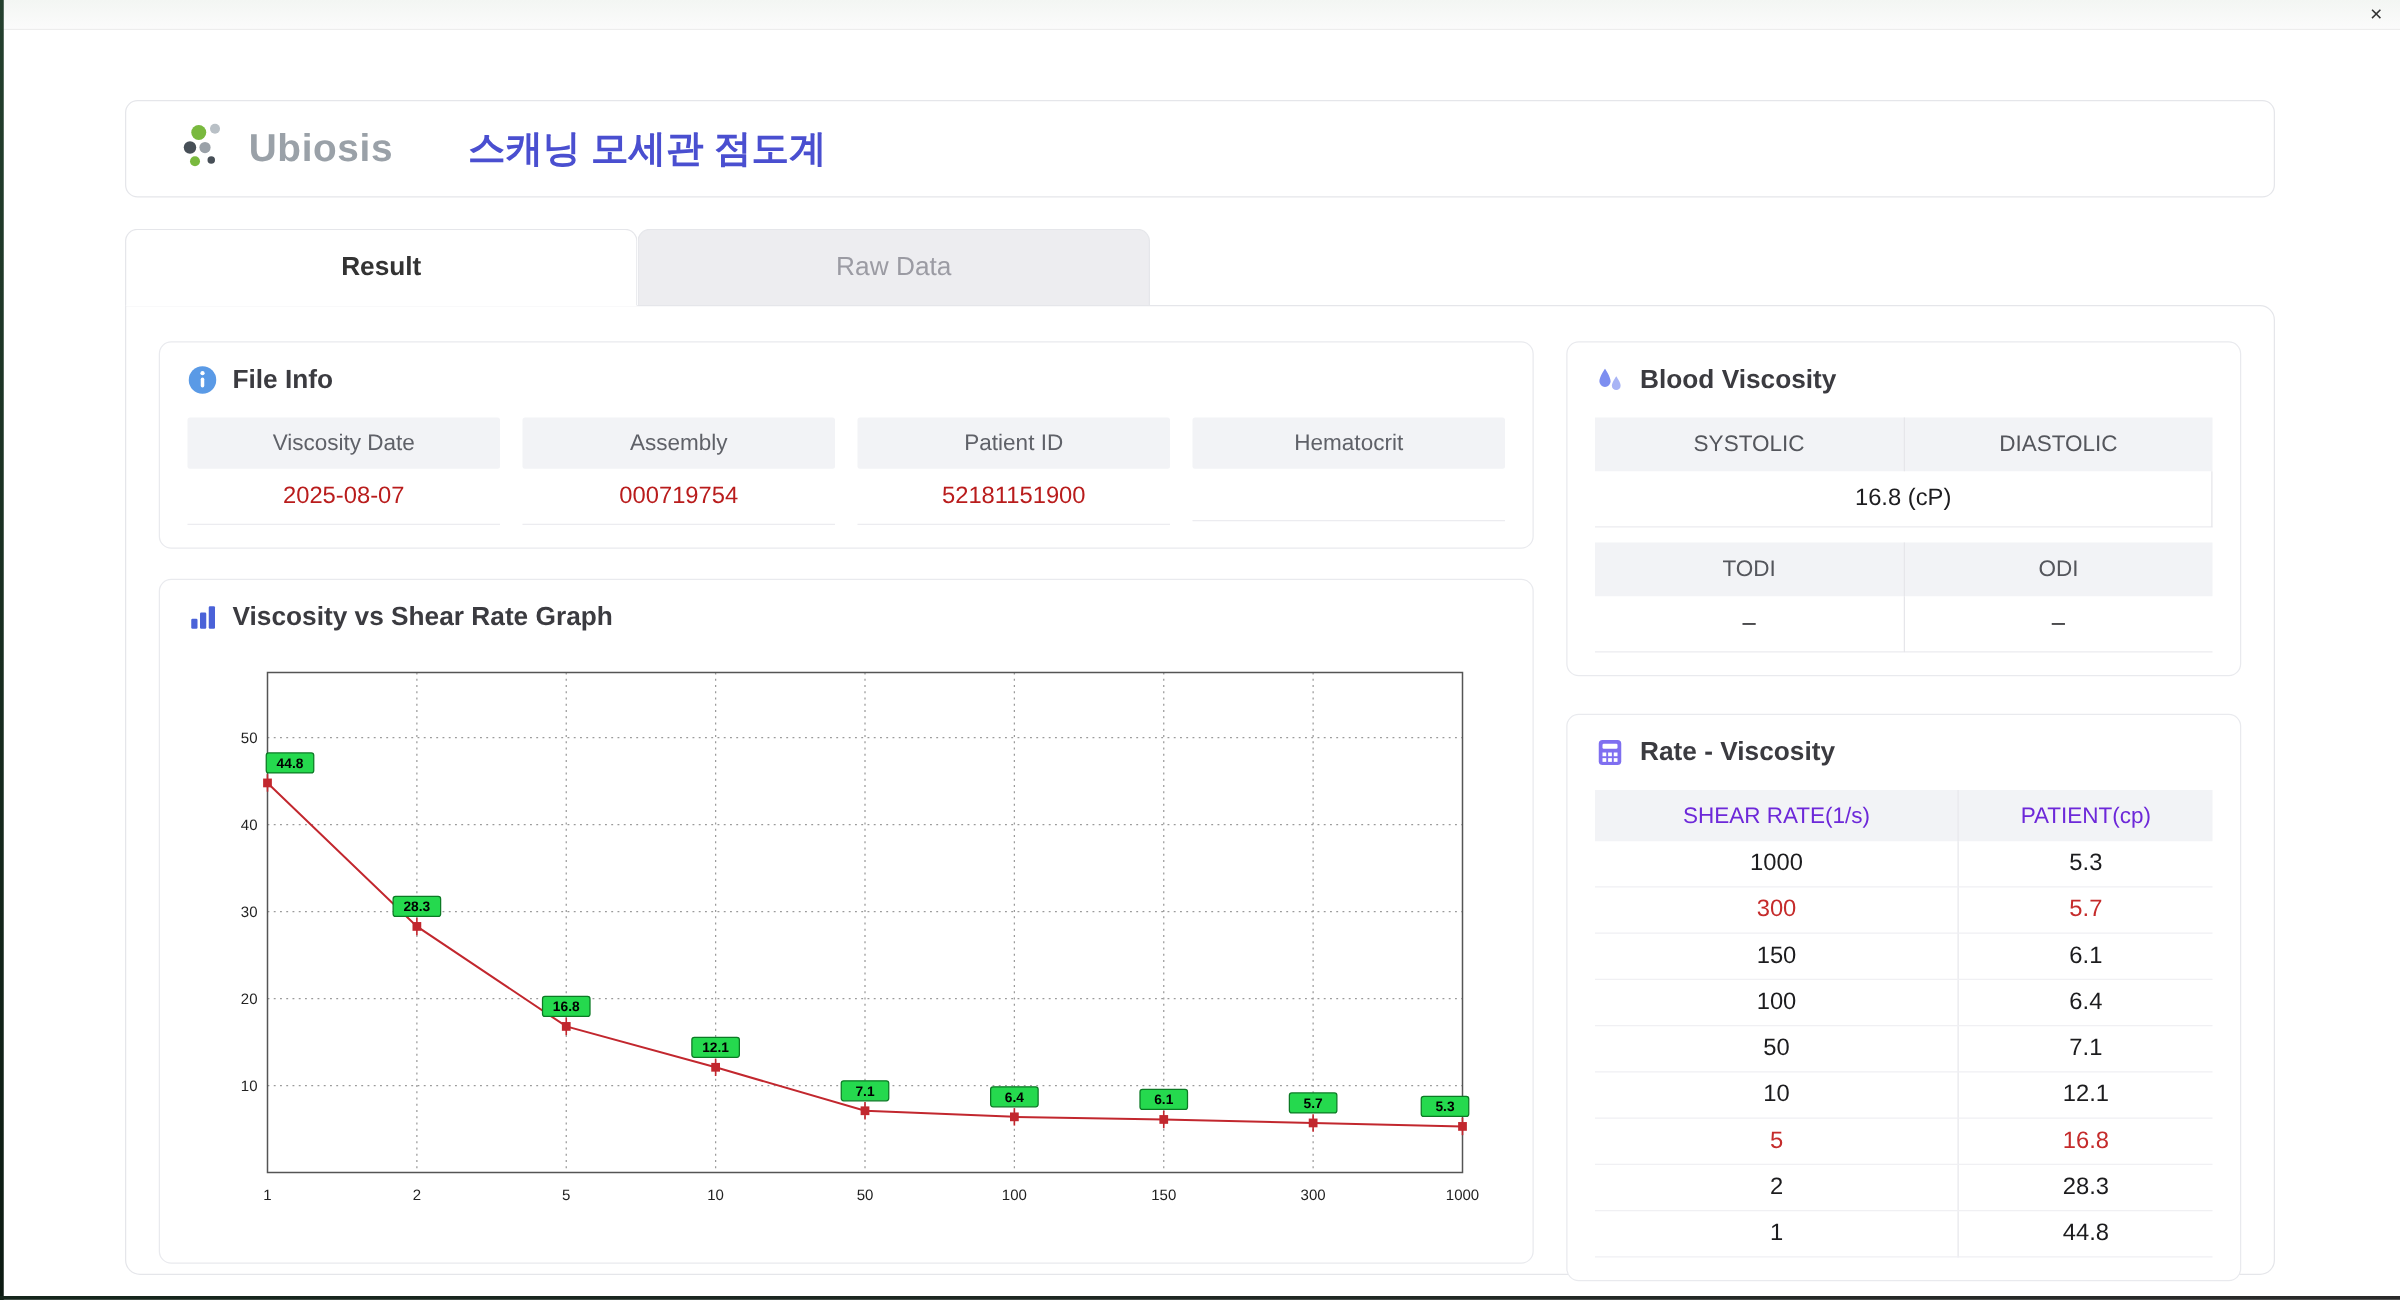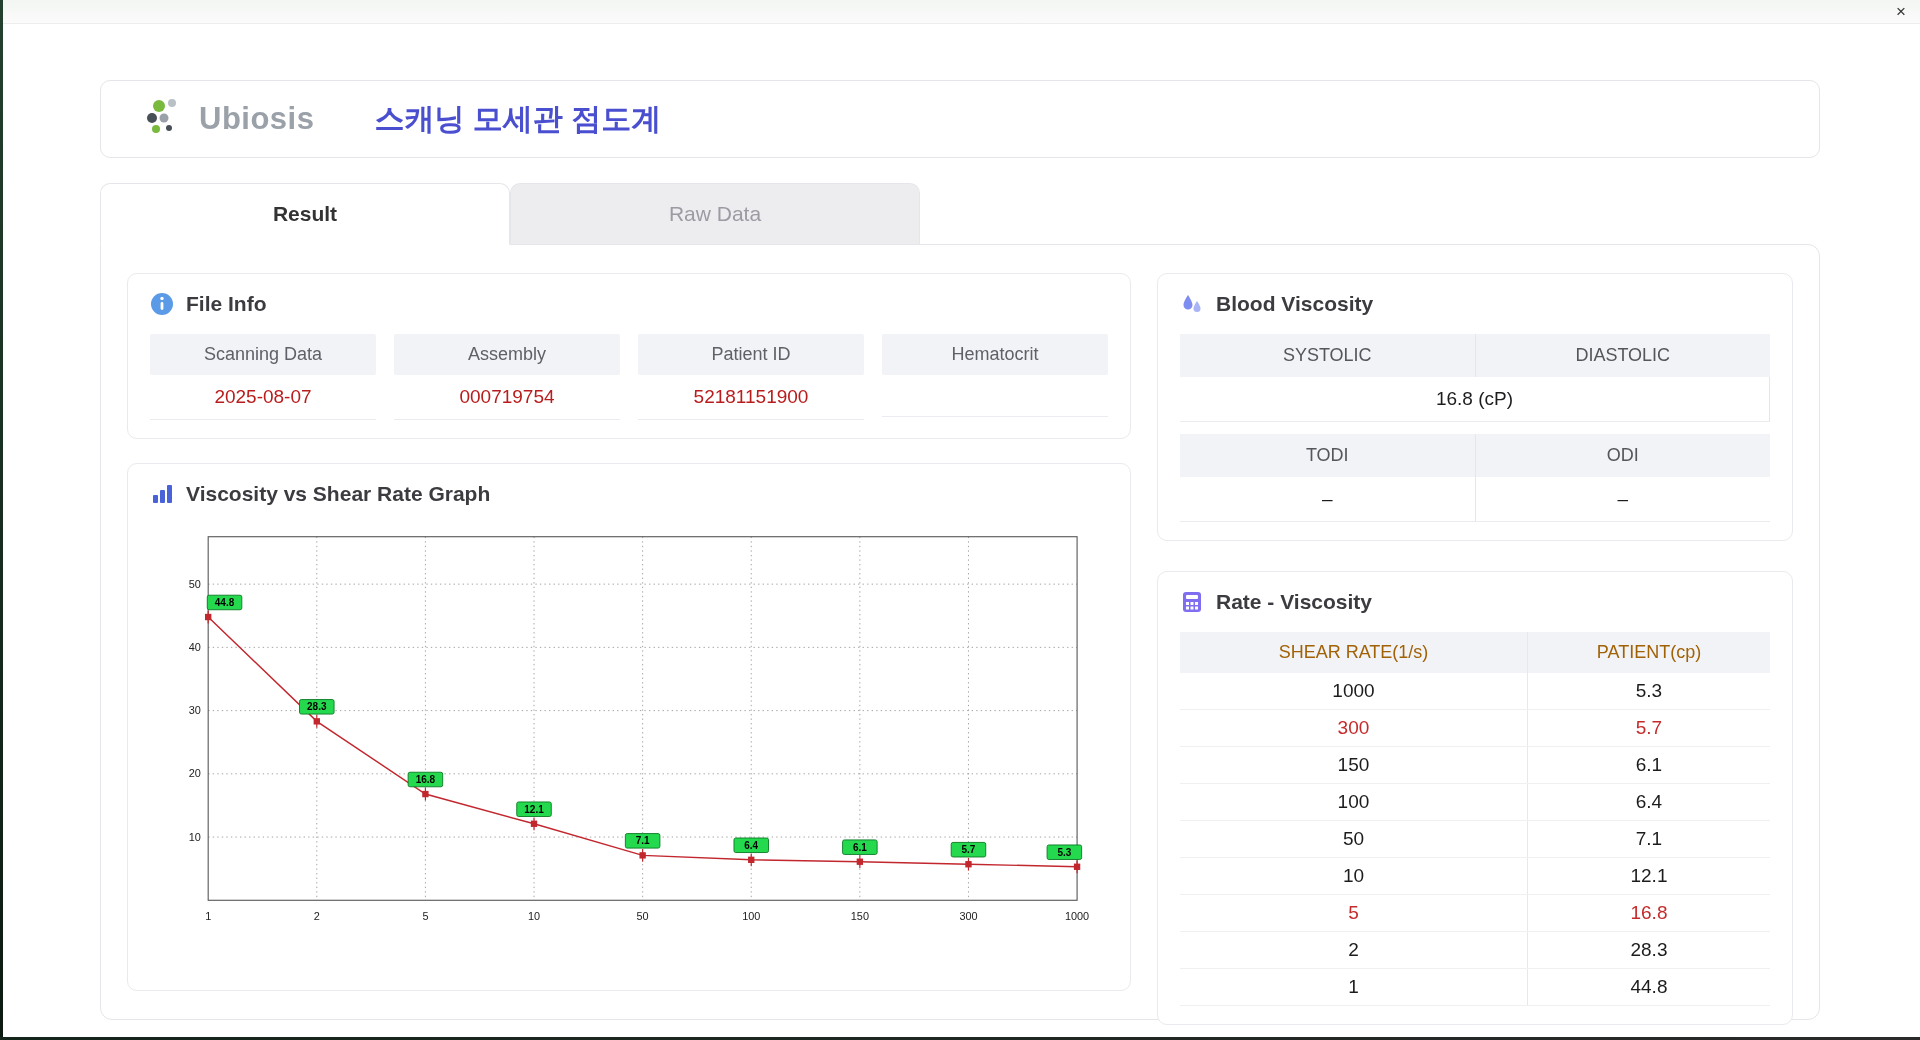--- a/index.html
+++ b/index.html
@@ -18,21 +18,21 @@
 
   
   .tabs { margin-top:25px; display:flex; height:61px; position:relative; z-index:2; }
   .tab { width:410px; display:flex; align-items:center; justify-content:center; font-size:21px; border-top-left-radius:10px; border-top-right-radius:10px; }
   .tab.active { background:#fff; border:1px solid #e5e6ea; border-bottom:1px solid #fff; font-weight:bold; color:#333; margin-bottom:-1px; }
   .tab.inactive { background:#ededf0; border:1px solid #e5e6ea; border-bottom:none; color:#9b9ba3; }
 
   
   .content-card { position:relative; z-index:1; background:#fff; border:1px solid #e5e6ea; border-radius:0 12px 12px 12px; padding:28px 26px; display:flex; gap:26px; height:776px; }
   .left-col { flex:1; display:flex; flex-direction:column; gap:24px; }
-  .right-col { width:636px; display:flex; flex-direction:column; gap:30px; }
+  .right-col { width:540px; display:flex; flex-direction:column; gap:30px; }
 
   .card { border:1px solid #e9eaee; border-radius:10px; padding:18px 22px; background:#fff; }
   .section-title { display:flex; align-items:center; gap:12px; font-size:21px; font-weight:bold; color:#3b3b40; margin-bottom:18px; }
   .section-title svg { flex:0 0 auto; }
 
   
   .fields { display:flex; gap:18px; }
   .field { flex:1; }
   .field-label { background:#f2f3f6; color:#5f6168; text-align:center; padding:10px 0; font-size:18px; border-radius:2px; }
   .field-value { text-align:center; padding:11px 0; font-size:19px; color:#b91c1c; border-bottom:1px solid #ececf0; min-height:42px; }
@@ -45,21 +45,21 @@
   
   .bv-row { display:flex; }
   .bv-row > div { flex:1; text-align:center; padding:11px 0; font-size:19px; color:#1d1d20; }
   .bv-row.head > div { background:#f2f3f6; color:#54565c; font-size:18px; }
   .bv-row > div:first-child { border-right:1px solid #e6e6ea; }
   .bv-row.val > div { border-bottom:1px solid #ececf0; }
   .bv-row.mt { margin-top:12px; }
 
   
   .shear-table { width:100%; border-collapse:collapse; }
-  .shear-table th { background:#f2f3f6; color:#a16207; font-weight:normal; font-size:18px; padding:10px 0; text-align:center; }
+  .shear-table th { background:#f2f3f6; color:#6d28d9; font-weight:normal; font-size:18px; padding:10px 0; text-align:center; }
   .shear-table td { text-align:center; font-size:19px; color:#1c1c1e; padding:7px 0; border-bottom:1px solid #f0f0f3; }
   .shear-table th:first-child, .shear-table td:first-child { border-right:1px solid #e8e8ec; }
   .shear-table tr.red td { color:#c52b2b; }
 </style>
 </head>
 <body>
 
 <div class="edge-left"></div>
 <div class="edge-bottom"></div>
 
@@ -99,21 +99,21 @@
         <div class="section-title">
           <svg width="24" height="24" viewBox="0 0 24 24">
             <circle cx="12" cy="12" r="11" fill="#5a9ae6"></circle>
             <rect x="10.6" y="10" width="2.8" height="8" rx="1.4" fill="#fff"></rect>
             <circle cx="12" cy="6.5" r="1.7" fill="#fff"></circle>
           </svg>
           <span>File Info</span>
         </div>
         <div class="fields" id="file-fields">
             <div class="field">
-              <div class="field-label">Scanning Data</div>
+              <div class="field-label">Viscosity Date</div>
               <div class="field-value">2025-08-07</div>
             </div>
             <div class="field">
               <div class="field-label">Assembly</div>
               <div class="field-value">000719754</div>
             </div>
             <div class="field">
               <div class="field-label">Patient ID</div>
               <div class="field-value">52181151900</div>
             </div>

